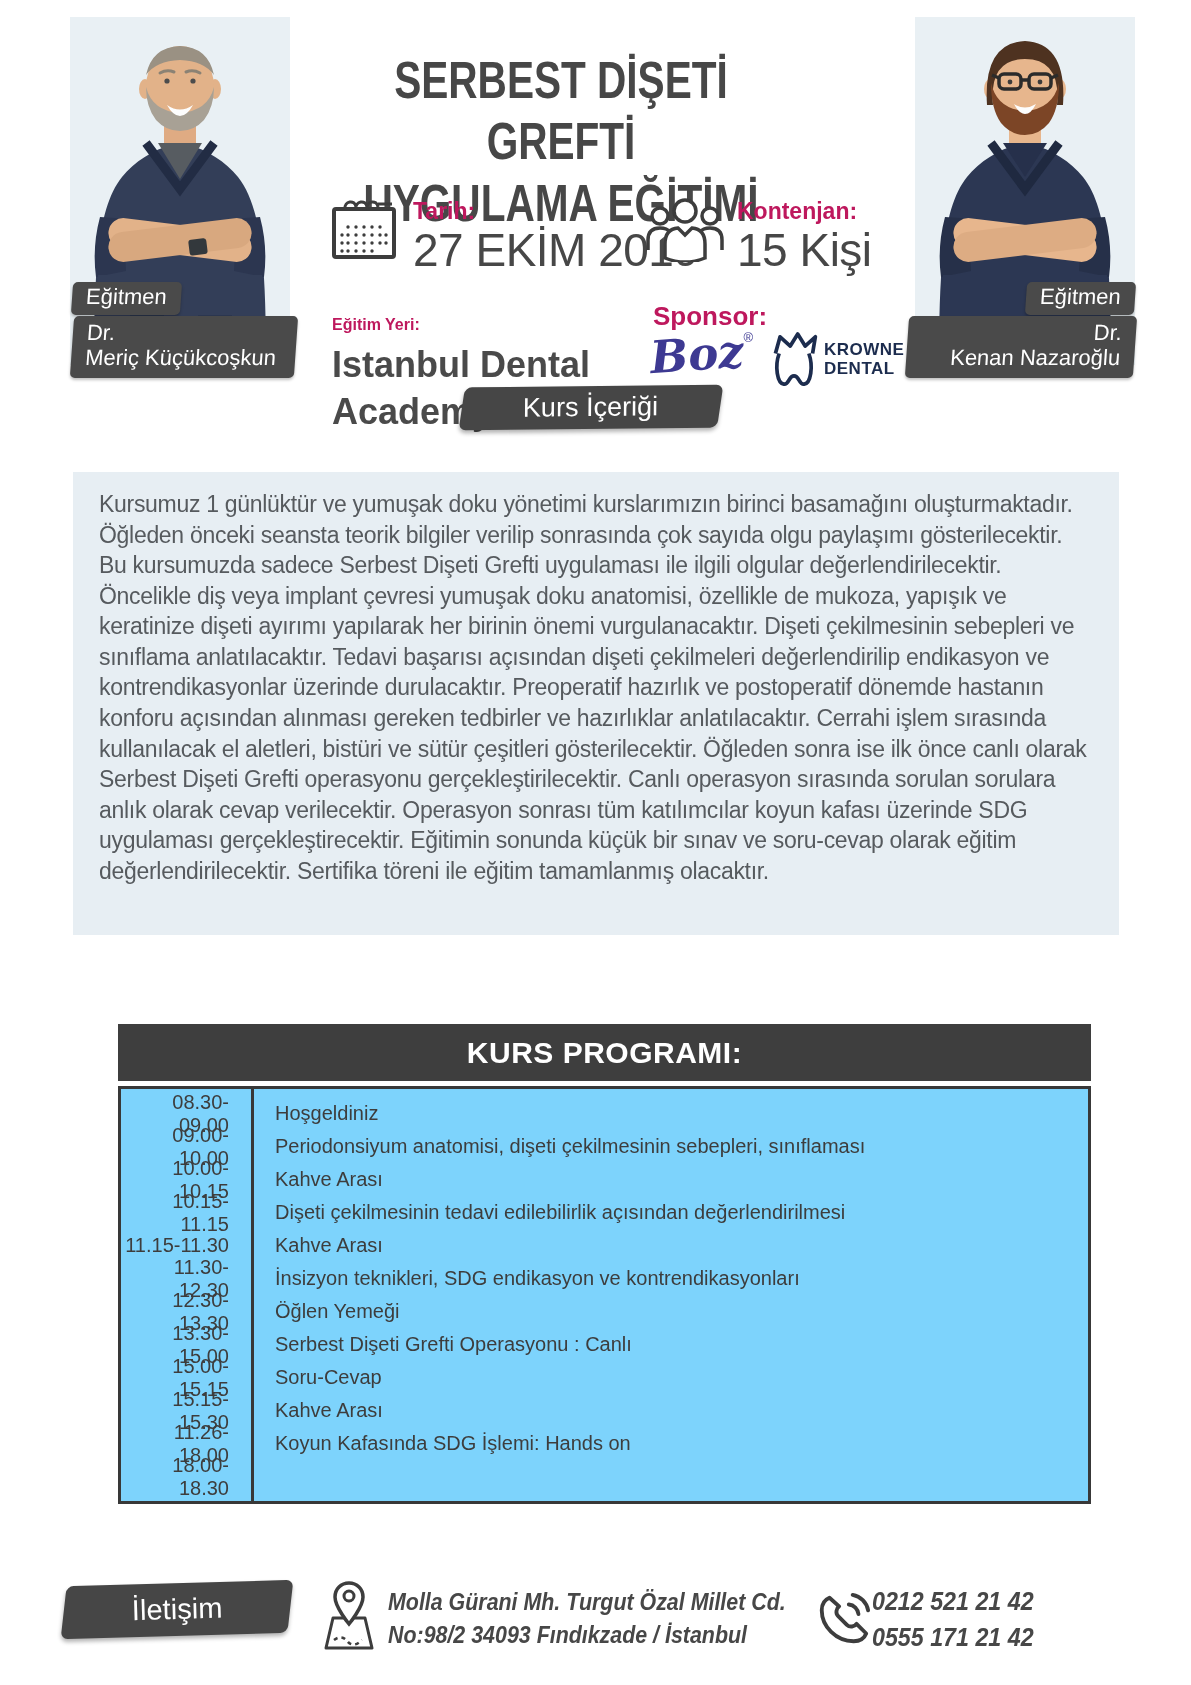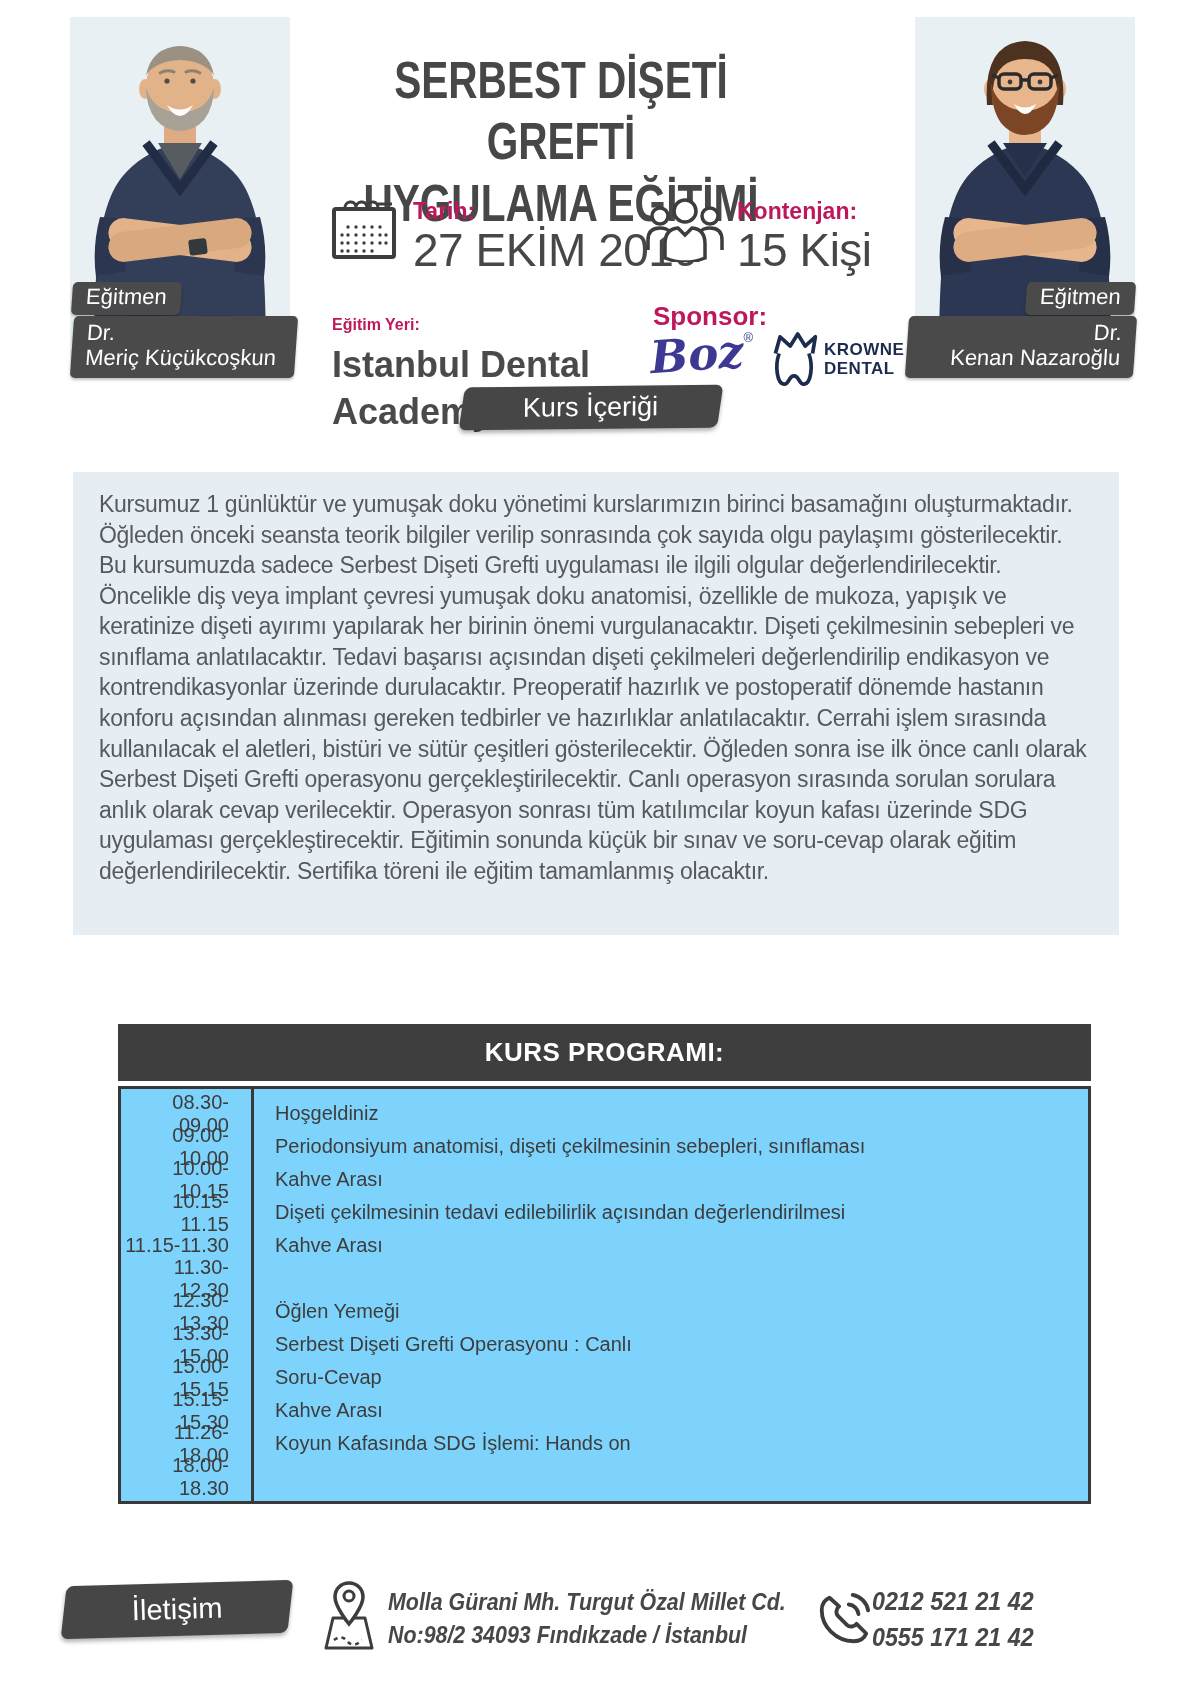--- a/index.html
+++ b/index.html
@@ -84,21 +84,21 @@
   .content-text {
     margin:0; font-size:23px; line-height:1.33; letter-spacing:-0.3px;
     color:#565a5e;
   }
 
   
   .program { position:absolute; left:118px; top:1024px; width:973px; }
   .program-header {
     height:57px; background:#3e3e3e; color:#fff;
     display:flex; align-items:center; justify-content:center;
-    font-size:26px; font-weight:bold; letter-spacing:0.5px;
+    font-size:30px; font-weight:bold; letter-spacing:0.5px;
   }
   .program-body {
     position:relative; margin-top:5px; background:#7dd3fc;
     border:3px solid #383838; padding:8px 4px;
   }
   .v-divider { position:absolute; left:130px; top:0; bottom:0; width:3px; background:#383838; }
   .program-row { display:flex; align-items:center; height:33px; }
   .time-cell {
     width:118px; min-width:118px; text-align:right; padding-right:14px;
     font-size:20px; color:#3d3d3d; box-sizing:border-box;
@@ -285,20 +285,21 @@
       <div class="program-row">
         <div class="time-cell">10.15-11.15</div>
         <div class="activity-cell">Dişeti çekilmesinin tedavi edilebilirlik açısından değerlendirilmesi</div>
       </div>
       <div class="program-row">
         <div class="time-cell">11.15-11.30</div>
         <div class="activity-cell">Kahve Arası</div>
       </div>
       <div class="program-row">
         <div class="time-cell">11.30-12.30</div>
+        <div class="activity-cell">İnsizyon teknikleri, SDG endikasyon ve kontrendikasyonları</div>
       </div>
       <div class="program-row">
         <div class="time-cell">12.30-13.30</div>
         <div class="activity-cell">Öğlen Yemeği</div>
       </div>
       <div class="program-row">
         <div class="time-cell">13.30-15.00</div>
         <div class="activity-cell">Serbest Dişeti Grefti Operasyonu : Canlı</div>
       </div>
       <div class="program-row">

